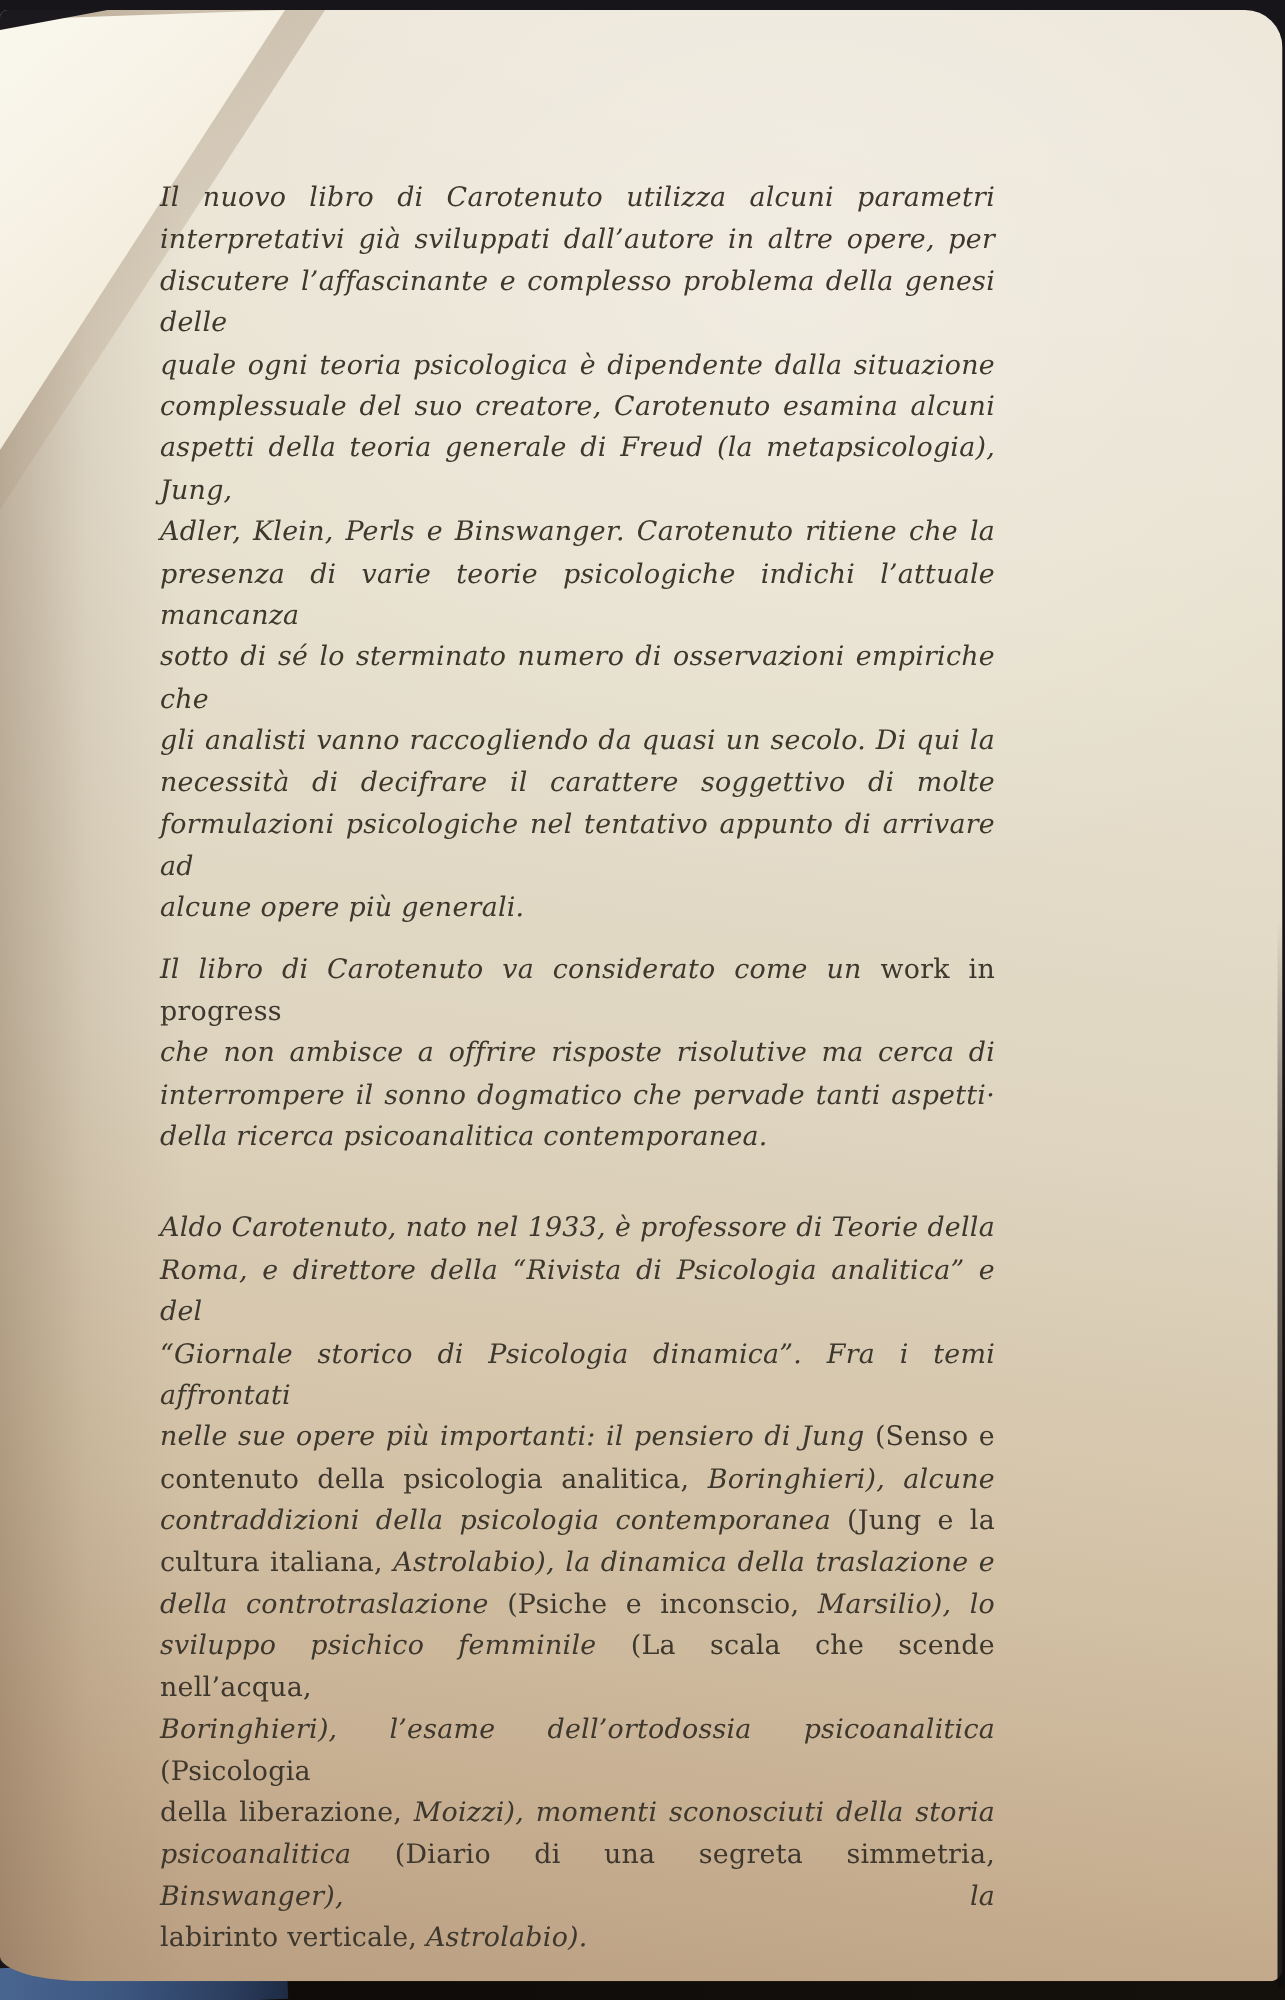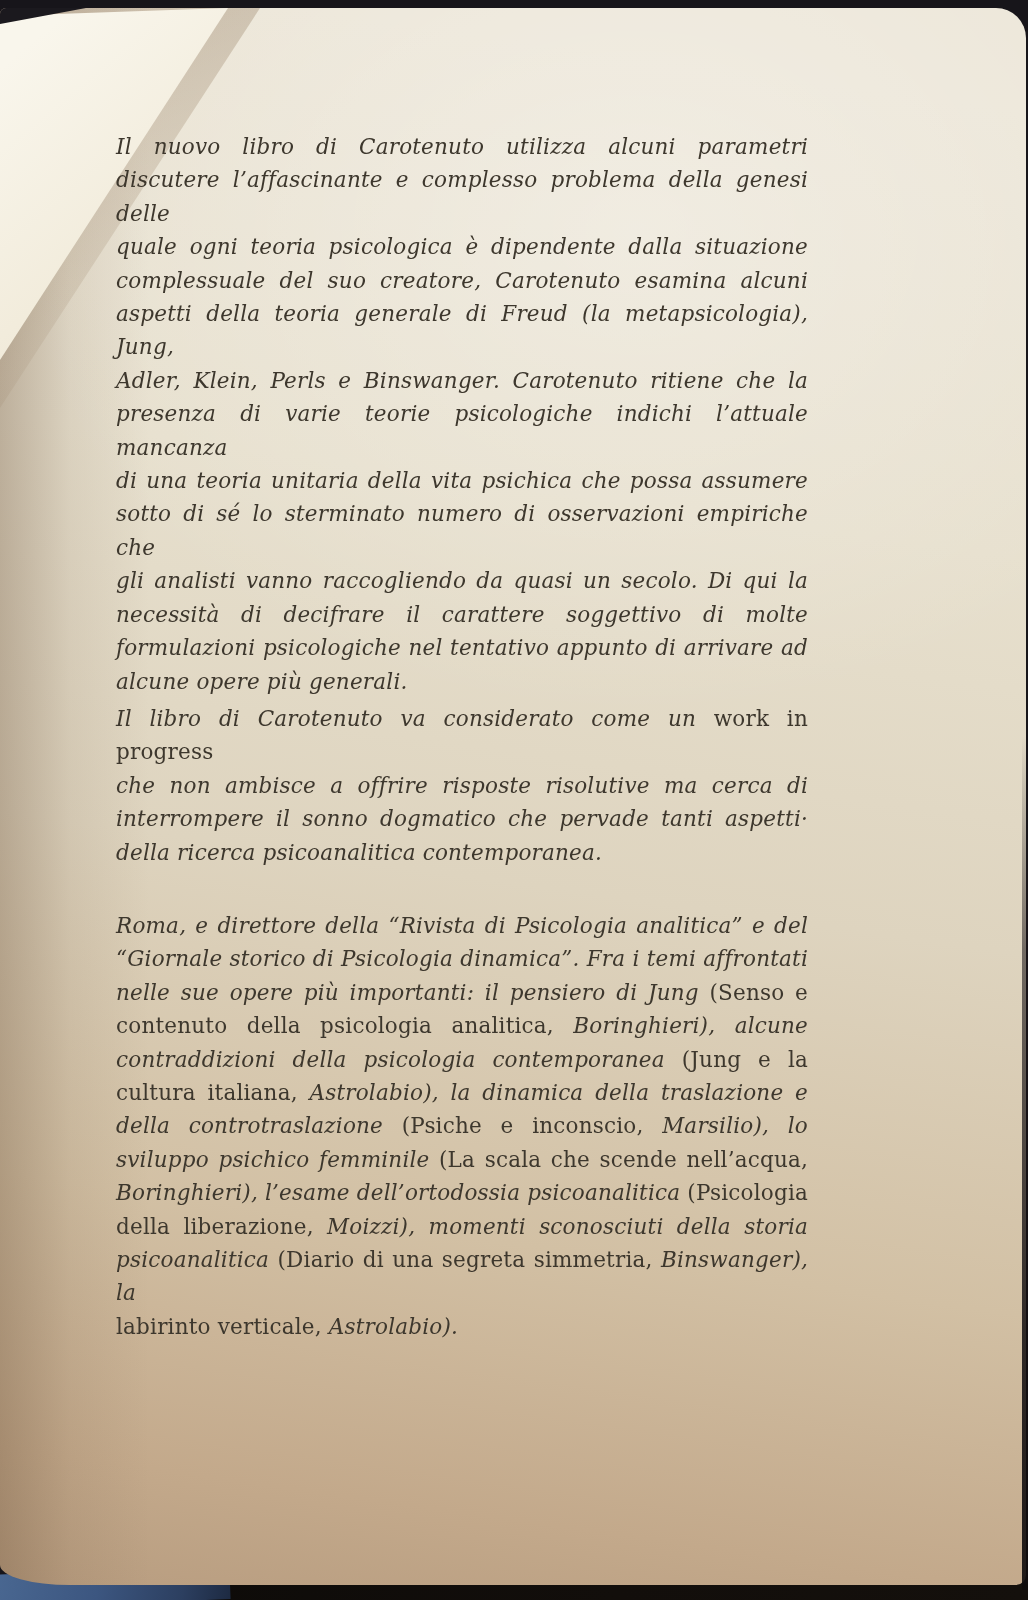--- a/index.html
+++ b/index.html
@@ -59,21 +59,21 @@
     background:linear-gradient(to bottom, rgba(20,16,20,0) 0%, rgba(24,19,22,0.55) 25%, rgba(18,14,16,0.85) 70%, rgba(14,11,12,0.9) 100%);
   }
   
   .text-block{
     position:absolute;left:112px;top:118px;width:700px;
     color:#3d372d;
     font-size:21.5px;
     line-height:33.4px;
     letter-spacing:0.2px;
   }
-  .para{margin:4px;}
+  .para{margin:16px;}
   .para.gap{margin-top:40px;}
   .line{
     text-align:justify;
     text-align-last:justify;
   }
   .line.last{
     text-align-last:left;
   }
   .ital{font-style:italic;}
   .rom{font-style:normal;}
@@ -84,40 +84,41 @@
 <div class="photo">
   <div class="bottom-strip"></div>
   <div class="denim"></div>
   <div class="page">
     <div class="corner-crease"></div>
     <div class="corner-highlight"></div>
     <div class="corner-dark"></div>
     <div class="text-block">
         <div class="para">
           <div class="line"><span class="ital">Il nuovo libro di Carotenuto utilizza alcuni parametri</span></div>
+          <div class="line"><span class="ital">interpretativi già sviluppati dall’autore in altre opere, per</span></div>
           <div class="line"><span class="ital">discutere l’affascinante e complesso problema della genesi delle</span></div>
           <div class="line"><span class="ital">quale ogni teoria psicologica è dipendente dalla situazione</span></div>
           <div class="line"><span class="ital">complessuale del suo creatore, Carotenuto esamina alcuni</span></div>
           <div class="line"><span class="ital">aspetti della teoria generale di Freud (la metapsicologia), Jung,</span></div>
           <div class="line"><span class="ital">Adler, Klein, Perls e Binswanger. Carotenuto ritiene che la</span></div>
           <div class="line"><span class="ital">presenza di varie teorie psicologiche indichi l’attuale mancanza</span></div>
-          <div class="line"><span class="ital">di una teoria unitaria della vita psichica che possa assumere</span></div>
           <div class="line"><span class="ital">sotto di sé lo sterminato numero di osservazioni empiriche che</span></div>
           <div class="line"><span class="ital">gli analisti vanno raccogliendo da quasi un secolo. Di qui la</span></div>
           <div class="line"><span class="ital">necessità di decifrare il carattere soggettivo di molte</span></div>
           <div class="line"><span class="ital">formulazioni psicologiche nel tentativo appunto di arrivare ad</span></div>
           <div class="line last"><span class="ital">alcune opere più generali.</span></div>
         </div>
         <div class="para">
           <div class="line"><span class="ital">Il libro di Carotenuto va considerato come un </span><span class="rom">work in progress</span></div>
           <div class="line"><span class="ital">che non ambisce a offrire risposte risolutive ma cerca di</span></div>
           <div class="line"><span class="ital">interrompere il sonno dogmatico che pervade tanti aspetti·</span></div>
           <div class="line last"><span class="ital">della ricerca psicoanalitica contemporanea.</span></div>
         </div>
         <div class="para gap">
+          <div class="line"><span class="ital">Aldo Carotenuto, nato nel 1933, è professore di Teorie della</span></div>
           <div class="line"><span class="ital">Roma, e direttore della “Rivista di Psicologia analitica” e del</span></div>
           <div class="line"><span class="ital">“Giornale storico di Psicologia dinamica”. Fra i temi affrontati</span></div>
           <div class="line"><span class="ital">nelle sue opere più importanti: il pensiero di Jung </span><span class="rom">(Senso e</span></div>
           <div class="line"><span class="rom">contenuto della psicologia analitica, </span><span class="ital">Boringhieri), alcune</span></div>
           <div class="line"><span class="ital">contraddizioni della psicologia contemporanea </span><span class="rom">(Jung e la</span></div>
           <div class="line"><span class="rom">cultura italiana, </span><span class="ital">Astrolabio), la dinamica della traslazione e</span></div>
           <div class="line"><span class="ital">della controtraslazione </span><span class="rom">(Psiche e inconscio, </span><span class="ital">Marsilio), lo</span></div>
           <div class="line"><span class="ital">sviluppo psichico femminile </span><span class="rom">(La scala che scende nell’acqua,</span></div>
           <div class="line"><span class="ital">Boringhieri), l’esame dell’ortodossia psicoanalitica </span><span class="rom">(Psicologia</span></div>
           <div class="line"><span class="rom">della liberazione, </span><span class="ital">Moizzi), momenti sconosciuti della storia</span></div>

